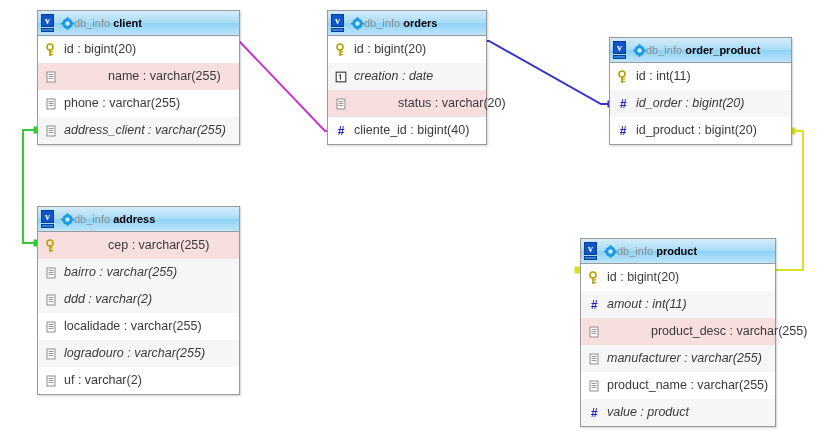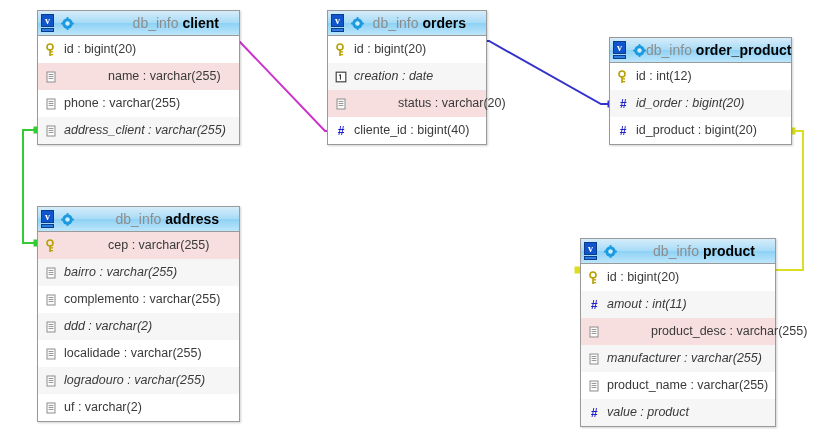--- a/index.html
+++ b/index.html
@@ -40,22 +40,22 @@
     height: 25px;
     box-sizing: border-box;
     background: linear-gradient(to bottom, #d6ecfa 0%, #a8dcf7 48%, #8ed2f5 52%, #bde6fb 100%);
     border-bottom: 1px solid #9a9a9a;
     display: flex;
     align-items: center;
     padding-left: 3px;
   }
   .hdr-title {
     flex: 1;
-    text-align: right;
-    font-size: 14px;
+    text-align: left;
+    font-size: 11px;
     color: #000000;
     font-weight: bold;
     white-space: nowrap;
     padding-right: 20px;
     line-height: 1;
   }
   .hdr-schema {
     color: #8d8d8d;
     font-weight: normal;
   }
@@ -301,21 +301,21 @@
         </div>
         <div class="field-row stripe-white">
           <span class="field-icon">
             <svg width="14" height="14" viewBox="0 0 14 14">
               <circle cx="6" cy="4" r="3" fill="none" stroke="#b8a000" stroke-width="1.6"></circle>
               <rect x="5.2" y="6" width="1.7" height="7" fill="#b8a000"></rect>
               <rect x="6.9" y="8.2" width="2.2" height="1.3" fill="#b8a000"></rect>
               <rect x="6.9" y="11" width="2.2" height="1.3" fill="#b8a000"></rect>
             </svg>
           </span>
-          <span class="field-text">id : int(12)</span>
+          <span class="field-text">id : int(11)</span>
         </div>
         <div class="field-row stripe-gray">
           <span class="field-icon">
             <svg width="14" height="14" viewBox="0 0 14 14">
               <text x="7" y="11" font-size="12" font-weight="bold" text-anchor="middle" font-family="Liberation Sans, sans-serif" fill="#2222cc">#</text>
             </svg>
           </span>
           <span class="field-text">id_order : bigint(20)</span>
         </div>
         <div class="field-row stripe-white">
@@ -362,31 +362,20 @@
           <span class="field-icon">
             <svg width="14" height="14" viewBox="0 0 14 14">
               <rect x="3" y="2" width="8" height="10" fill="#fbfbfb" stroke="#8e8e8e" stroke-width="1"></rect>
               <rect x="4.6" y="4" width="4.8" height="0.9" fill="#8e8e8e"></rect>
               <rect x="4.6" y="6" width="4.8" height="0.9" fill="#8e8e8e"></rect>
               <rect x="4.6" y="8" width="4.8" height="0.9" fill="#8e8e8e"></rect>
             </svg>
           </span>
           <span class="field-text">bairro : varchar(255)</span>
         </div>
-        <div class="field-row stripe-white">
-          <span class="field-icon">
-            <svg width="14" height="14" viewBox="0 0 14 14">
-              <rect x="3" y="2" width="8" height="10" fill="#fbfbfb" stroke="#8e8e8e" stroke-width="1"></rect>
-              <rect x="4.6" y="4" width="4.8" height="0.9" fill="#8e8e8e"></rect>
-              <rect x="4.6" y="6" width="4.8" height="0.9" fill="#8e8e8e"></rect>
-              <rect x="4.6" y="8" width="4.8" height="0.9" fill="#8e8e8e"></rect>
-            </svg>
-          </span>
-          <span class="field-text">complemento : varchar(255)</span>
-        </div>
         <div class="field-row stripe-gray">
           <span class="field-icon">
             <svg width="14" height="14" viewBox="0 0 14 14">
               <rect x="3" y="2" width="8" height="10" fill="#fbfbfb" stroke="#8e8e8e" stroke-width="1"></rect>
               <rect x="4.6" y="4" width="4.8" height="0.9" fill="#8e8e8e"></rect>
               <rect x="4.6" y="6" width="4.8" height="0.9" fill="#8e8e8e"></rect>
               <rect x="4.6" y="8" width="4.8" height="0.9" fill="#8e8e8e"></rect>
             </svg>
           </span>
           <span class="field-text">ddd : varchar(2)</span>

